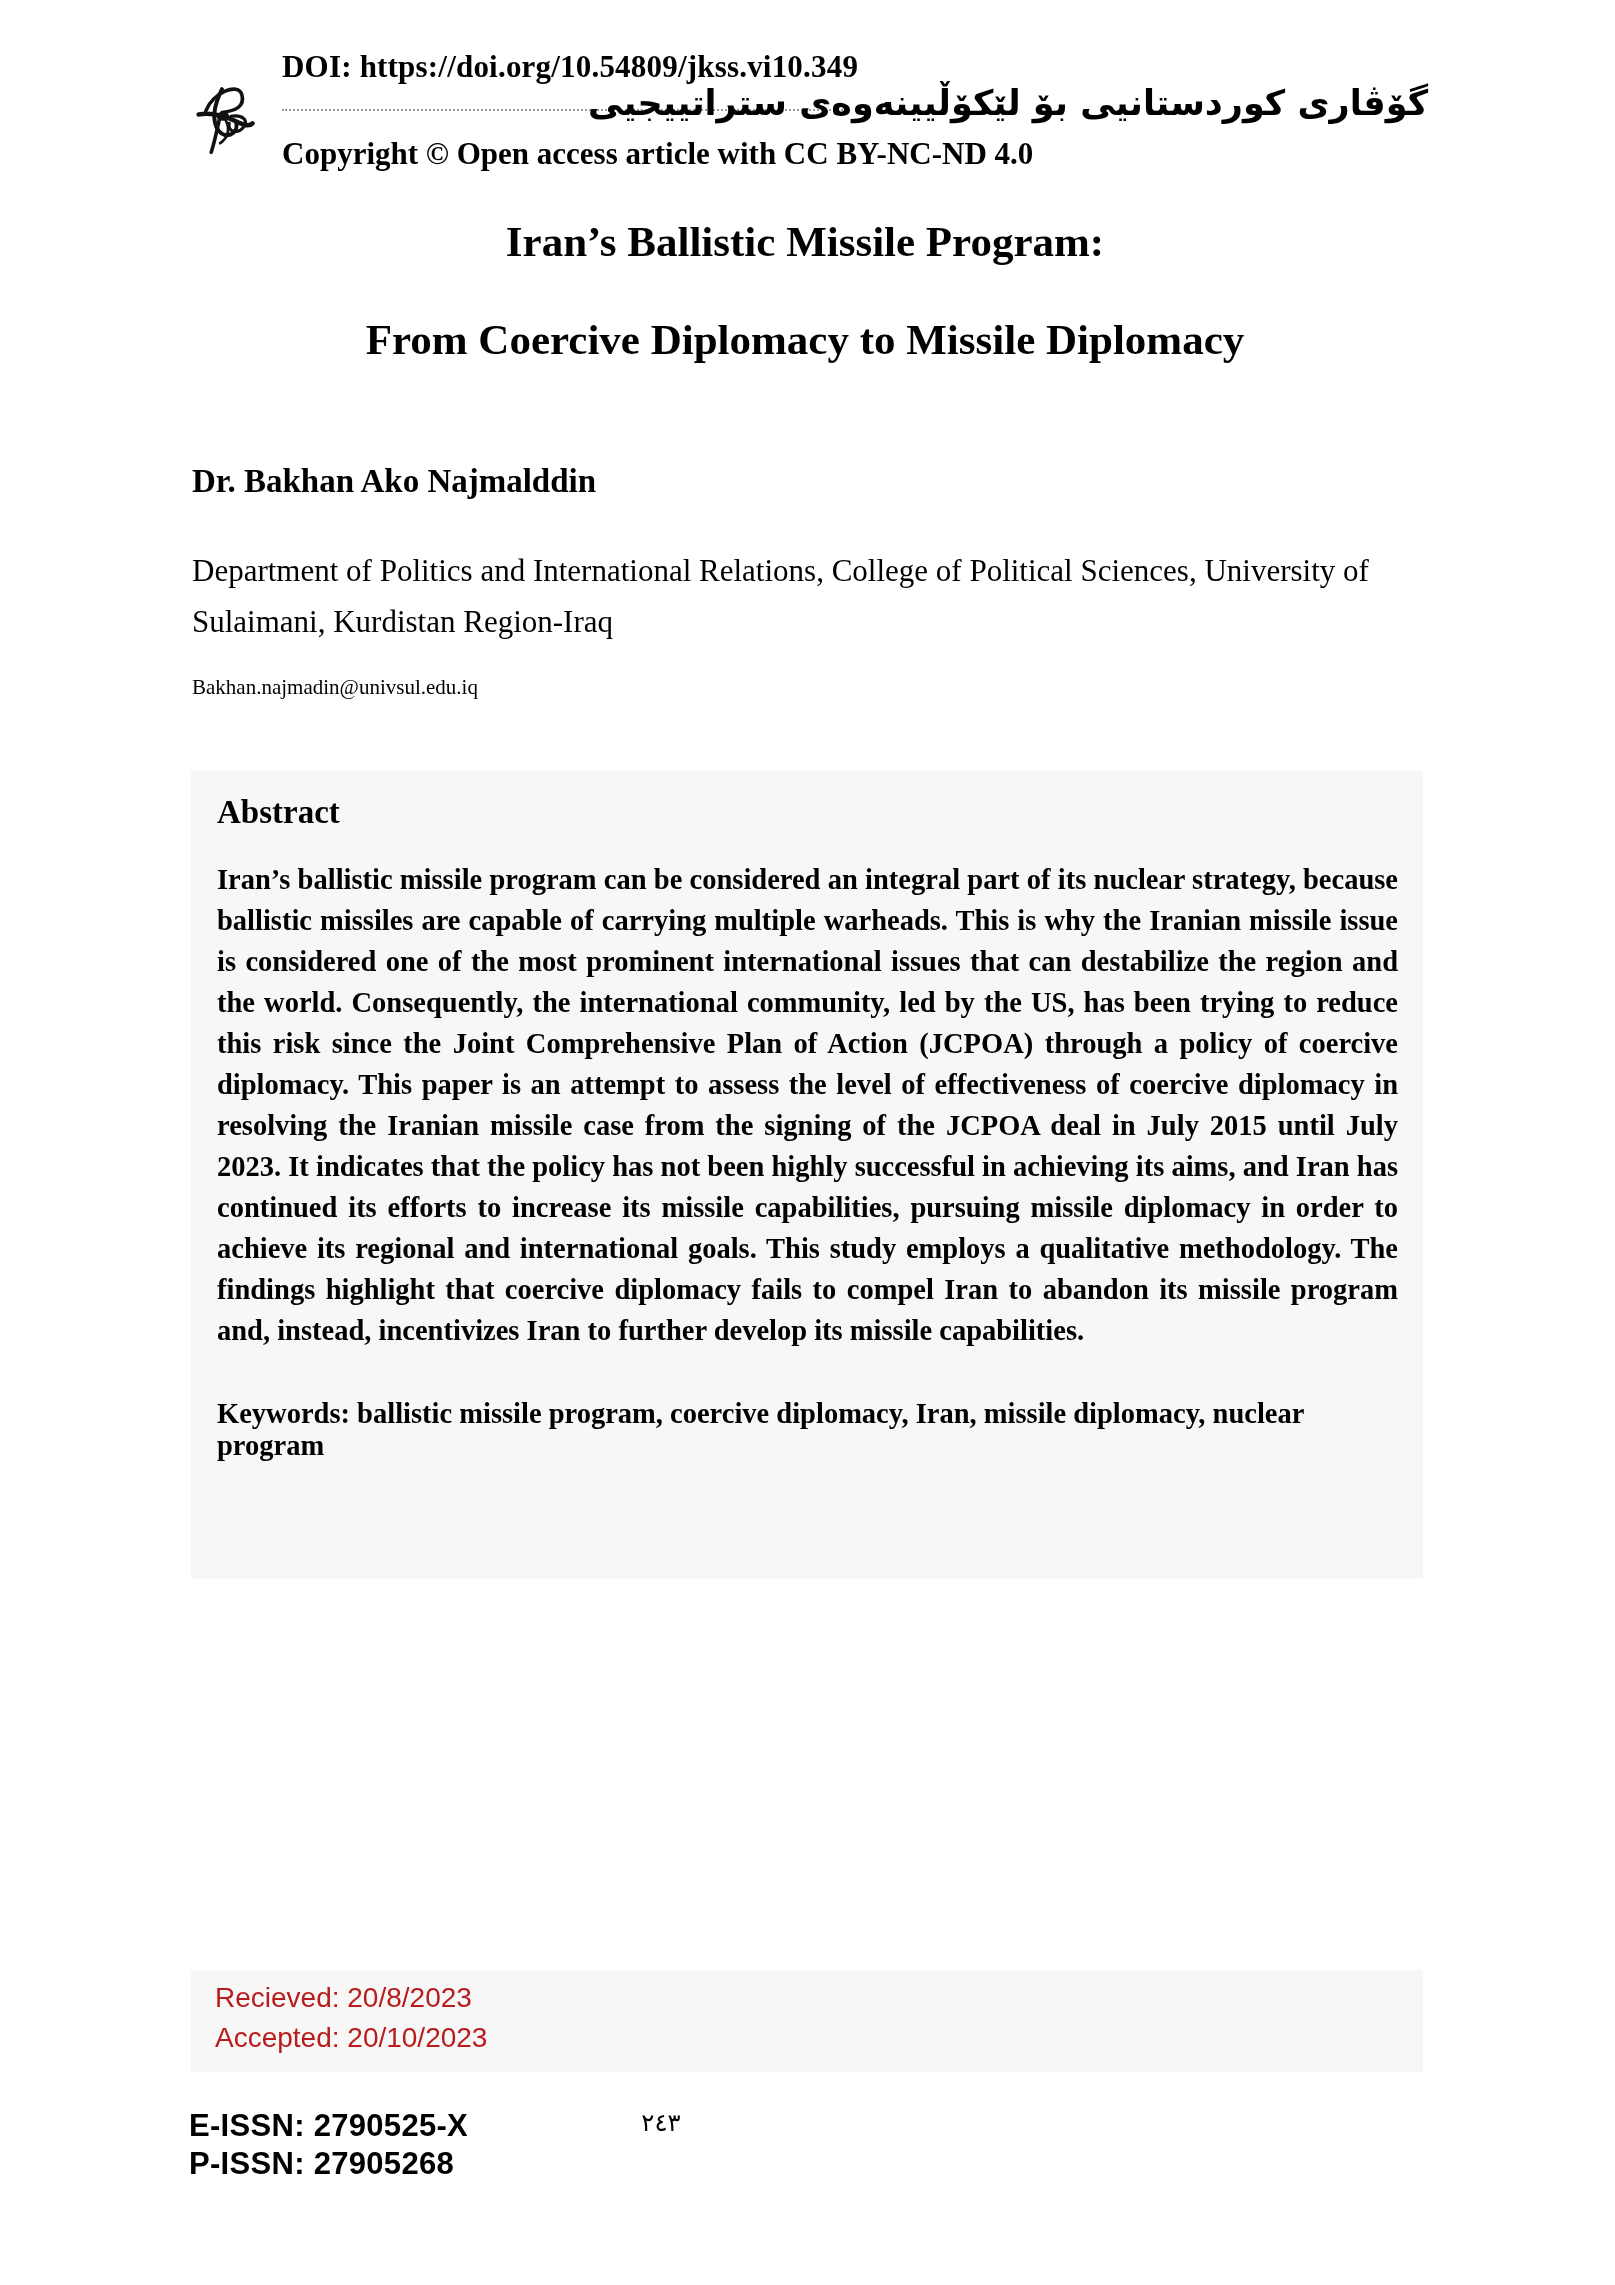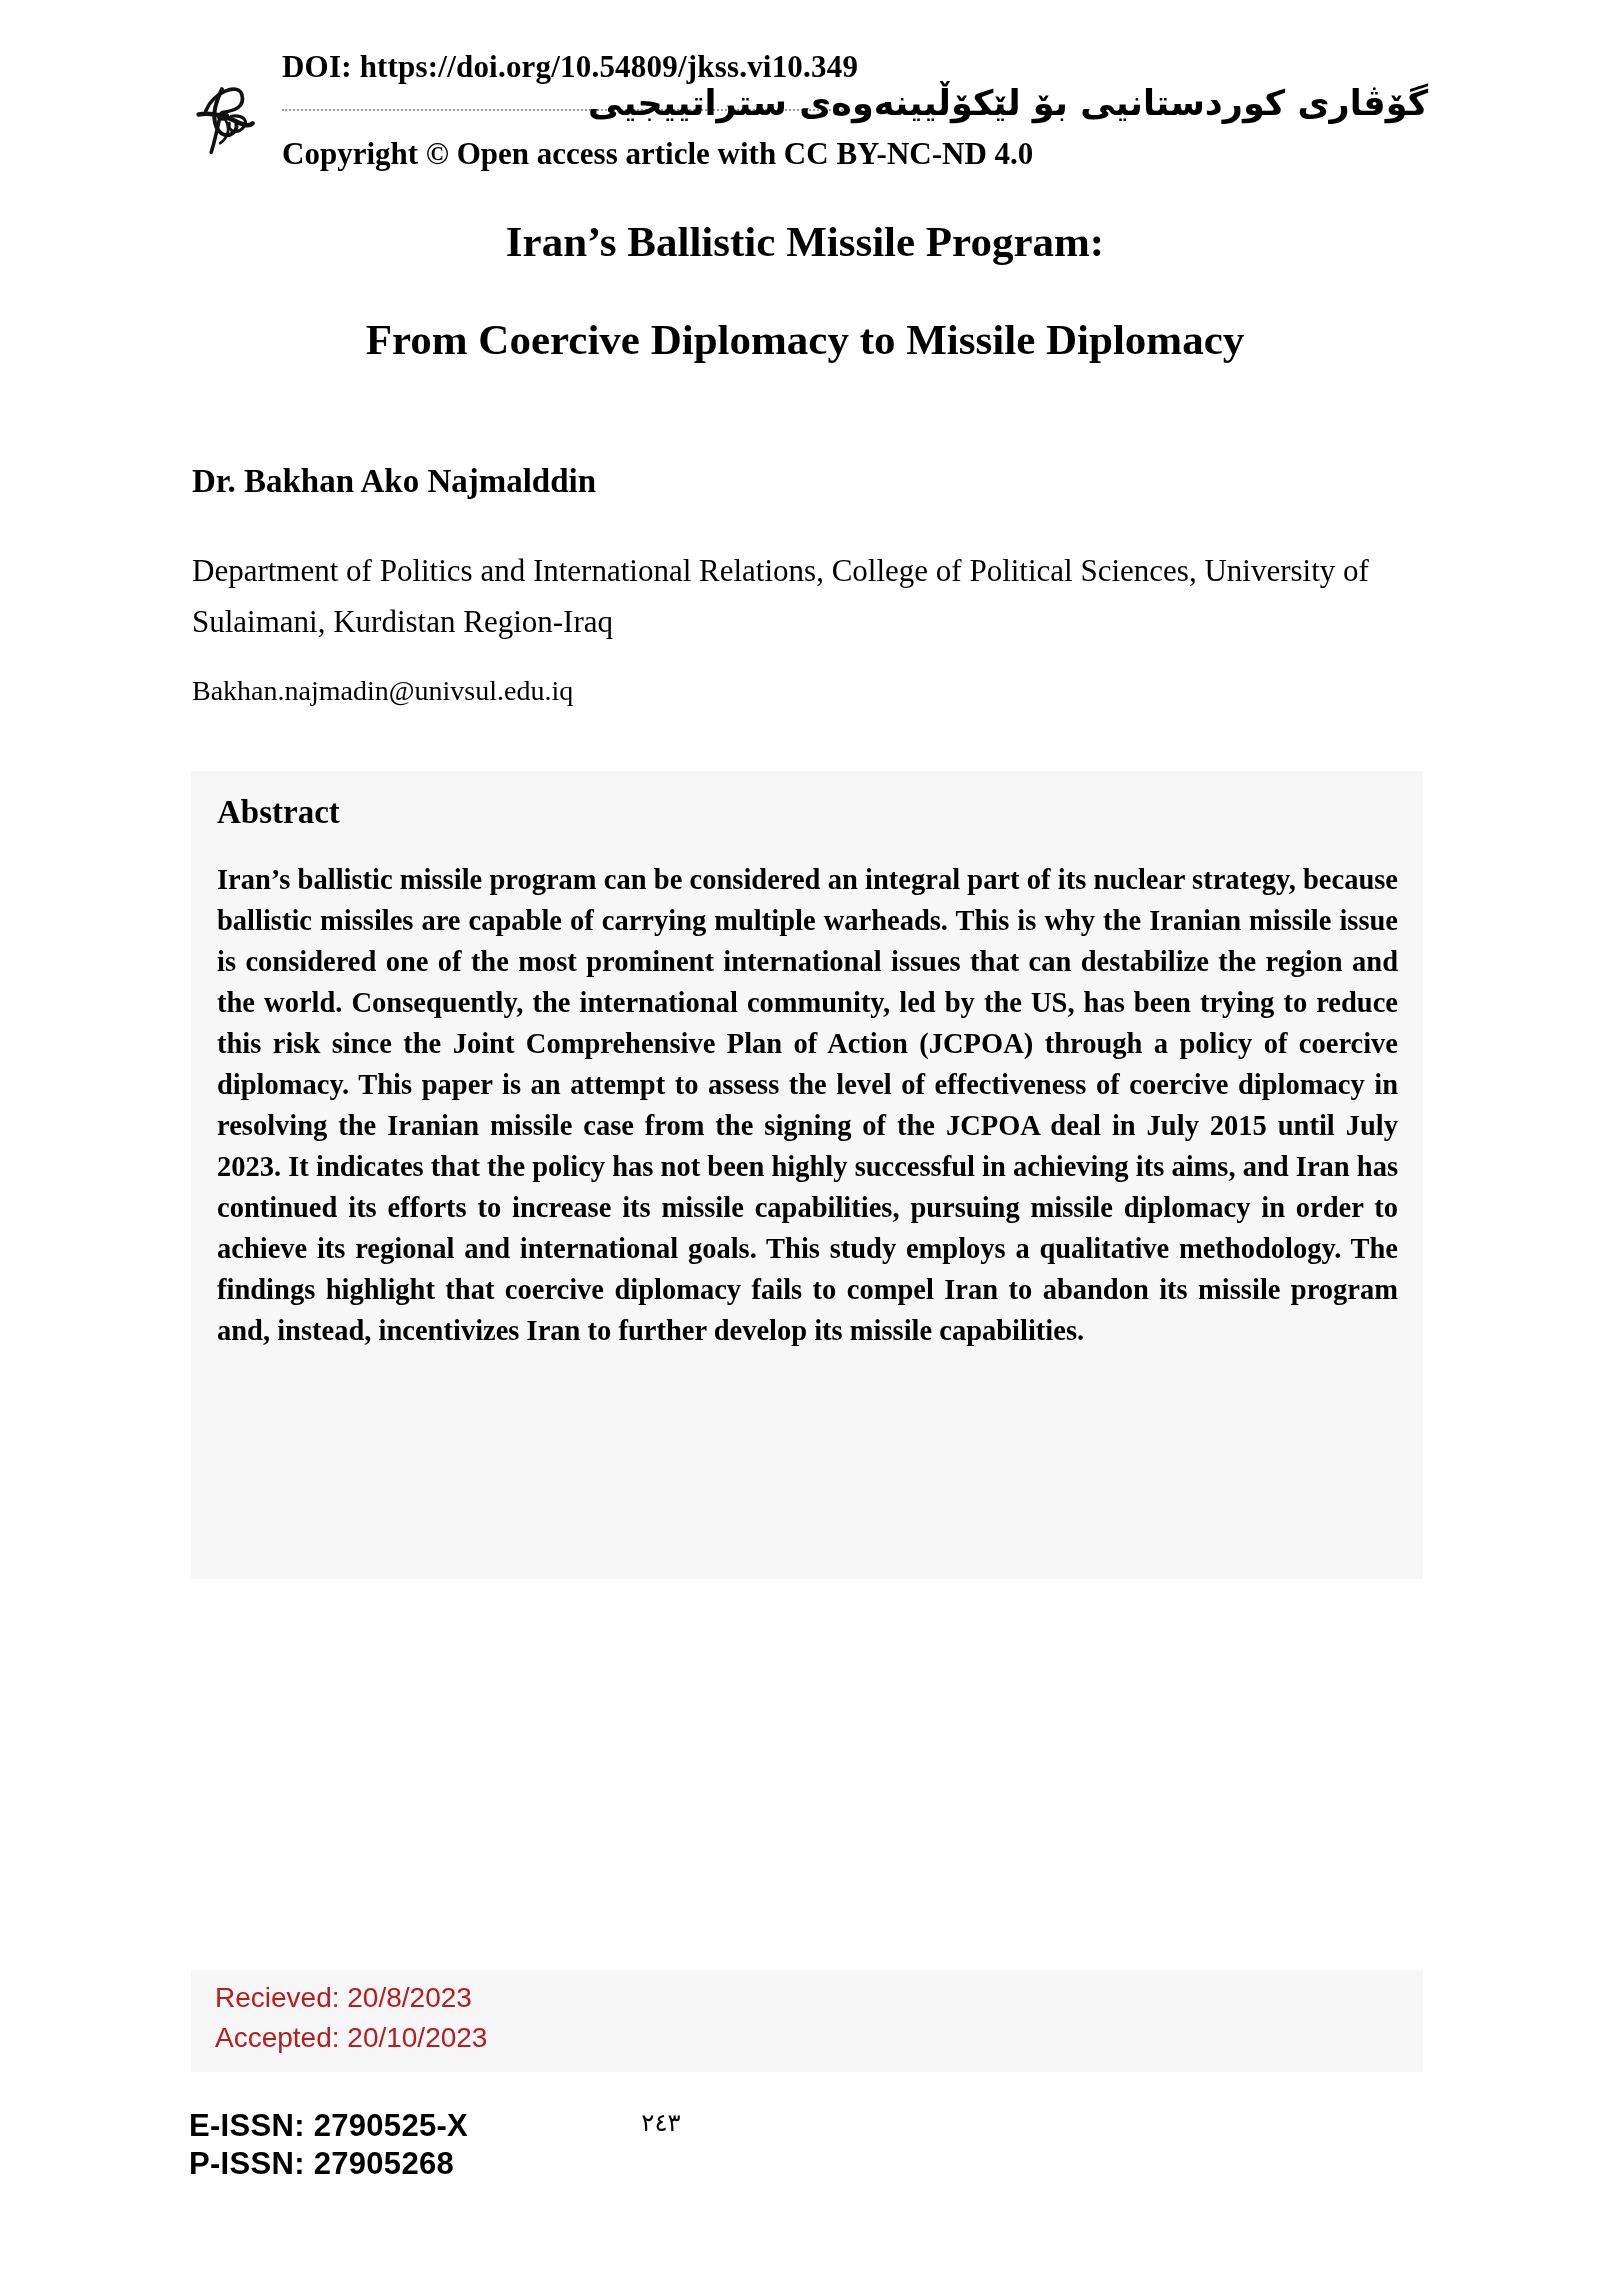--- a/index.html
+++ b/index.html
@@ -28,21 +28,21 @@
   .logo{left:195px;top:80px;width:63px;height:76px;}
 
   
   .title-line{left:0;width:1610px;text-align:center;font-size:43px;font-weight:bold;}
   .title-1{top:217px;}
   .title-2{top:315px;}
 
   
   .author-name{left:192px;top:463px;font-size:33px;font-weight:bold;}
   .affiliation{left:192px;top:545px;width:1232px;font-size:31px;line-height:51px;}
-  .email{left:192px;top:675px;font-size:28px;}
+  .email{left:192px;top:675px;font-size:21px;}
 
   
   .abstract-box{left:191px;top:771px;width:1232px;height:808px;background:#f7f7f7;}
   .abstract-heading{left:217px;top:794px;font-size:33px;font-weight:bold;}
   .abstract-body{
     left:217px;top:859px;width:1181px;
     font-size:28.5px;line-height:41px;font-weight:bold;
     text-align:justify;
   }
   .keywords{left:217px;top:1398px;width:1181px;font-size:28.5px;font-weight:bold;}
@@ -85,20 +85,21 @@
   <div class="abs title-line title-1">Iran’s Ballistic Missile Program:</div>
   <div class="abs title-line title-2">From Coercive Diplomacy to Missile Diplomacy</div>
 
   <div class="abs affiliation">Department of Politics and International Relations, College of Political Sciences, University of Sulaimani, Kurdistan Region-Iraq</div>
   <div class="abs author-name">Dr. Bakhan Ako Najmalddin</div>
   <div class="abs email">Bakhan.najmadin@univsul.edu.iq</div>
 
   <div class="abs abstract-box"></div>
   <div class="abs abstract-heading">Abstract</div>
   <div class="abs abstract-body">Iran’s ballistic missile program can be considered an integral part of its nuclear strategy, because ballistic missiles are capable of carrying multiple warheads. This is why the Iranian missile issue is considered one of the most prominent international issues that can destabilize the region and the world. Consequently, the international community, led by the US, has been trying to reduce this risk since the Joint Comprehensive Plan of Action (JCPOA) through a policy of coercive diplomacy. This paper is an attempt to assess the level of effectiveness of coercive diplomacy in resolving the Iranian missile case from the signing of the JCPOA deal in July 2015 until July 2023. It indicates that the policy has not been highly successful in achieving its aims, and Iran has continued its efforts to increase its missile capabilities, pursuing missile diplomacy in order to achieve its regional and international goals. This study employs a qualitative methodology. The findings highlight that coercive diplomacy fails to compel Iran to abandon its missile program and, instead, incentivizes Iran to further develop its missile capabilities.</div>
+  <div class="abs keywords">Keywords: ballistic missile program, coercive diplomacy, Iran, missile diplomacy, nuclear program</div>
 
   <div class="abs dates-box"></div>
   <div class="abs date-line received">Recieved: 20/8/2023</div>
   <div class="abs date-line accepted">Accepted: 20/10/2023</div>
 
   <div class="abs issn eissn">E-ISSN: 2790525-X</div>
   <div class="abs issn pissn">P-ISSN: 27905268</div>
   <div class="abs page-number">٢٤٣</div>
 
 </div>

